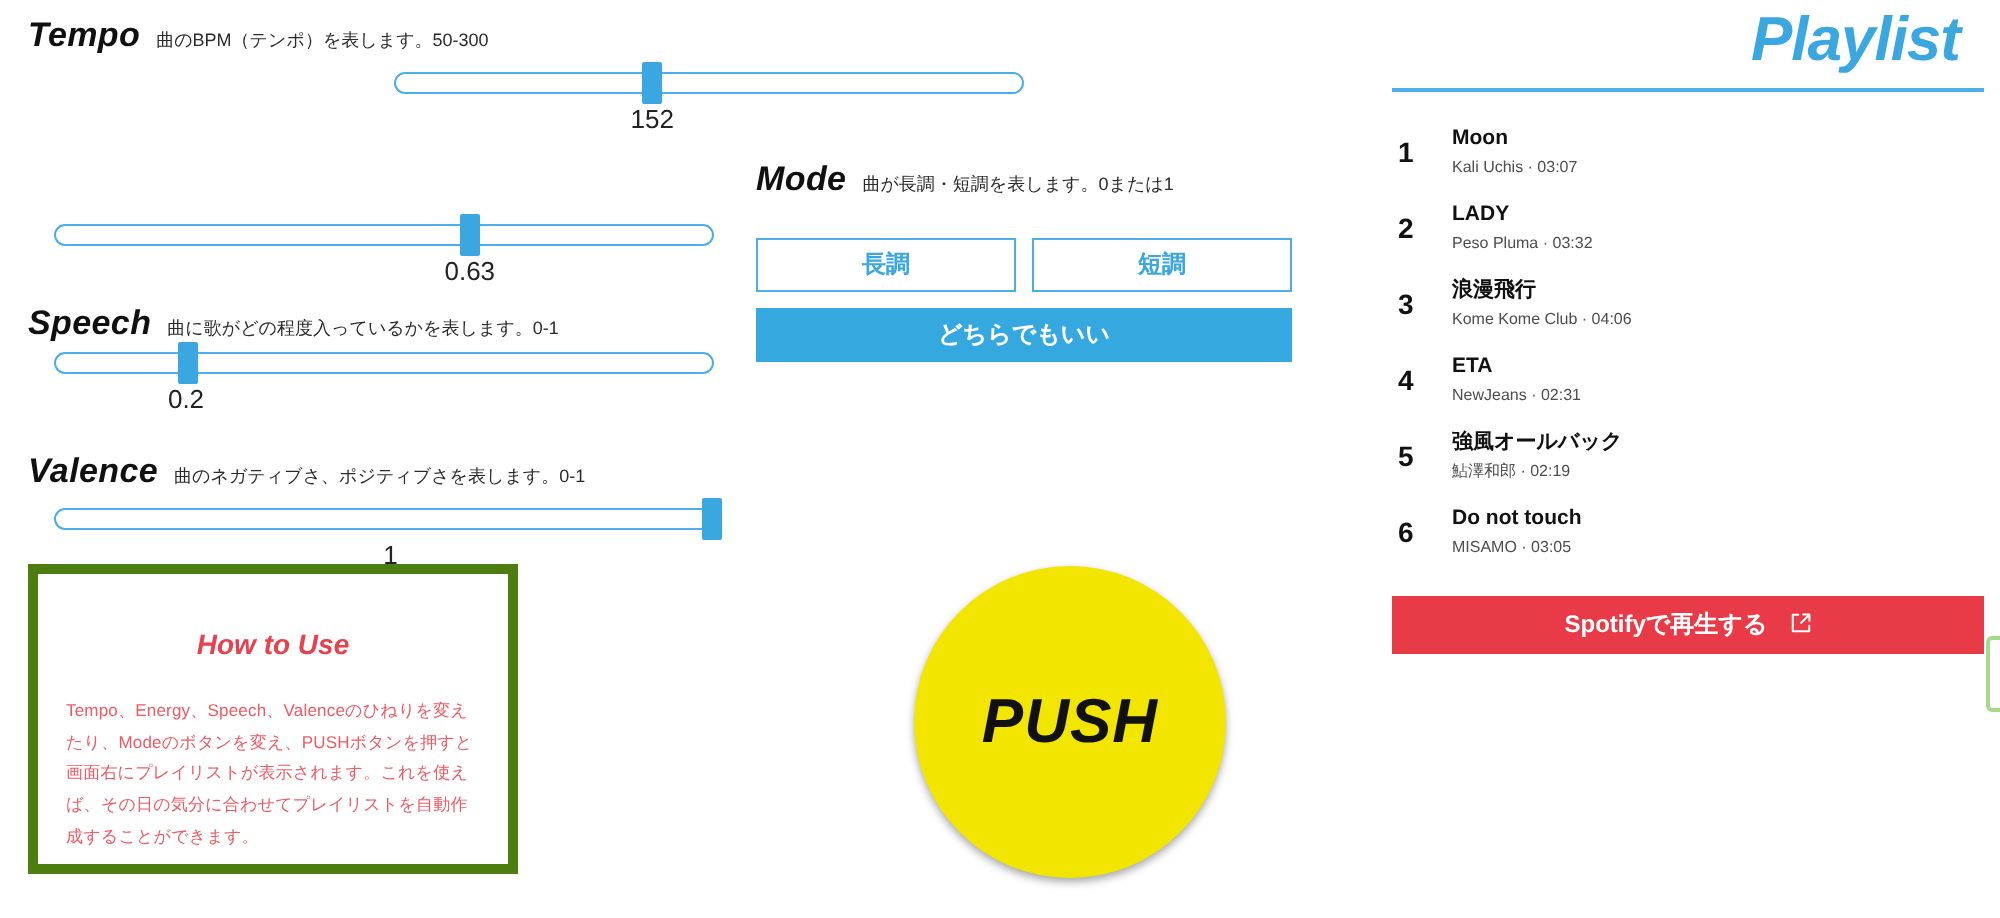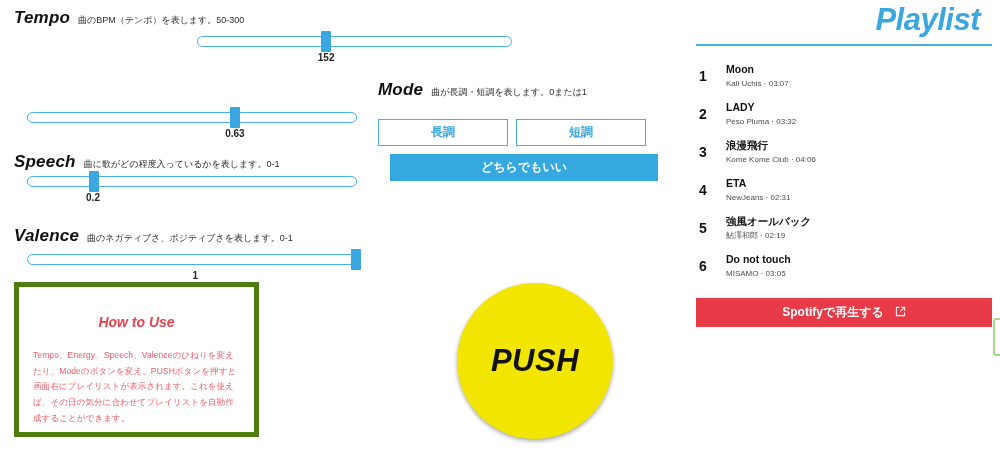--- a/index.html
+++ b/index.html
@@ -70,25 +70,24 @@
     height: 21px;
     top: -6px;
     background: #3ba7e0;
     border-radius: 1px;
     transform: translateX(-50%);
     cursor: pointer;
   }
   .slider-value {
     position: absolute;
     top: 16px;
-    font-size: 10px;
+    font-size: 13px;
     color: #232323;
     transform: translateX(-50%);
     white-space: nowrap;
-    font-weight: bold;
   }
 
   
   #mode-block { position: absolute; left: 378px; top: 80px; width: 268px; }
   .mode-row {
     display: flex;
     gap: 8px;
     margin-top: 19px;
   }
   .mode-btn {
@@ -112,21 +111,20 @@
     line-height: 27px;
     text-align: center;
     font-size: 12px;
     font-weight: bold;
     color: #ffffff;
     background: #35a8e0;
     border: none;
     box-sizing: border-box;
     cursor: pointer;
     user-select: none;
-    margin-left: 12px;
   }
 
   
   #howto-box {
     position: absolute;
     left: 14px;
     top: 282px;
     width: 245px;
     height: 155px;
     border: 5px solid #4d7c0f;

